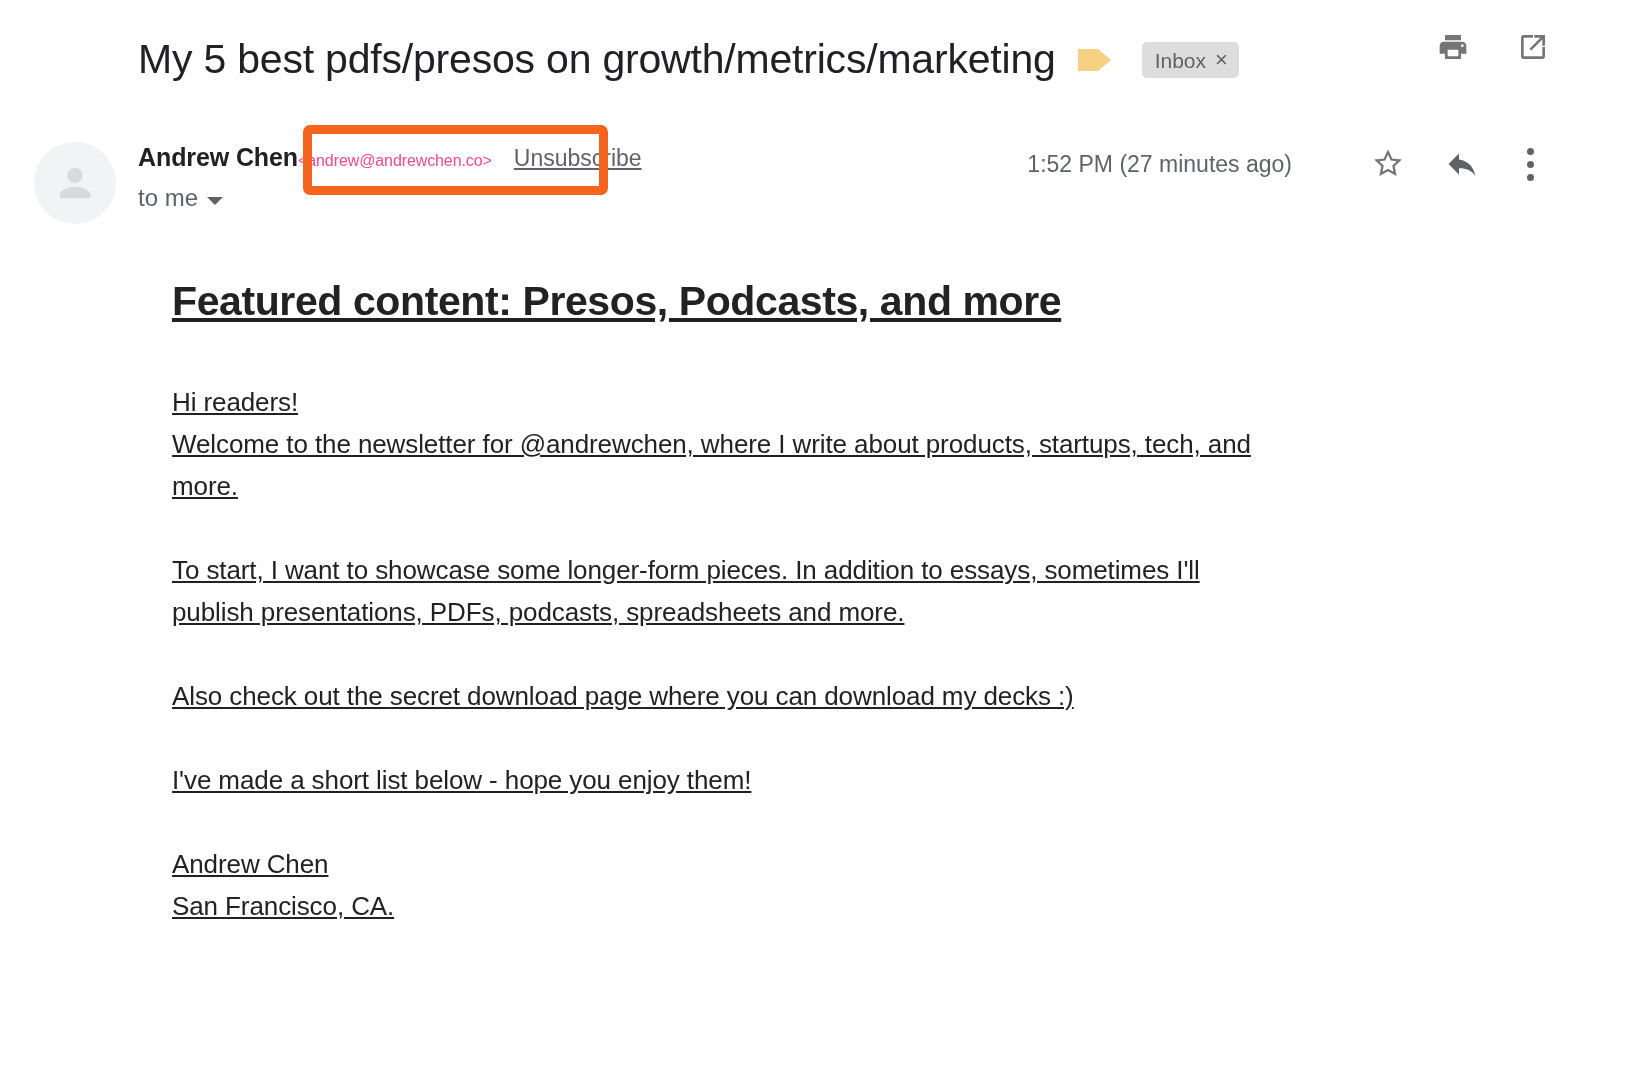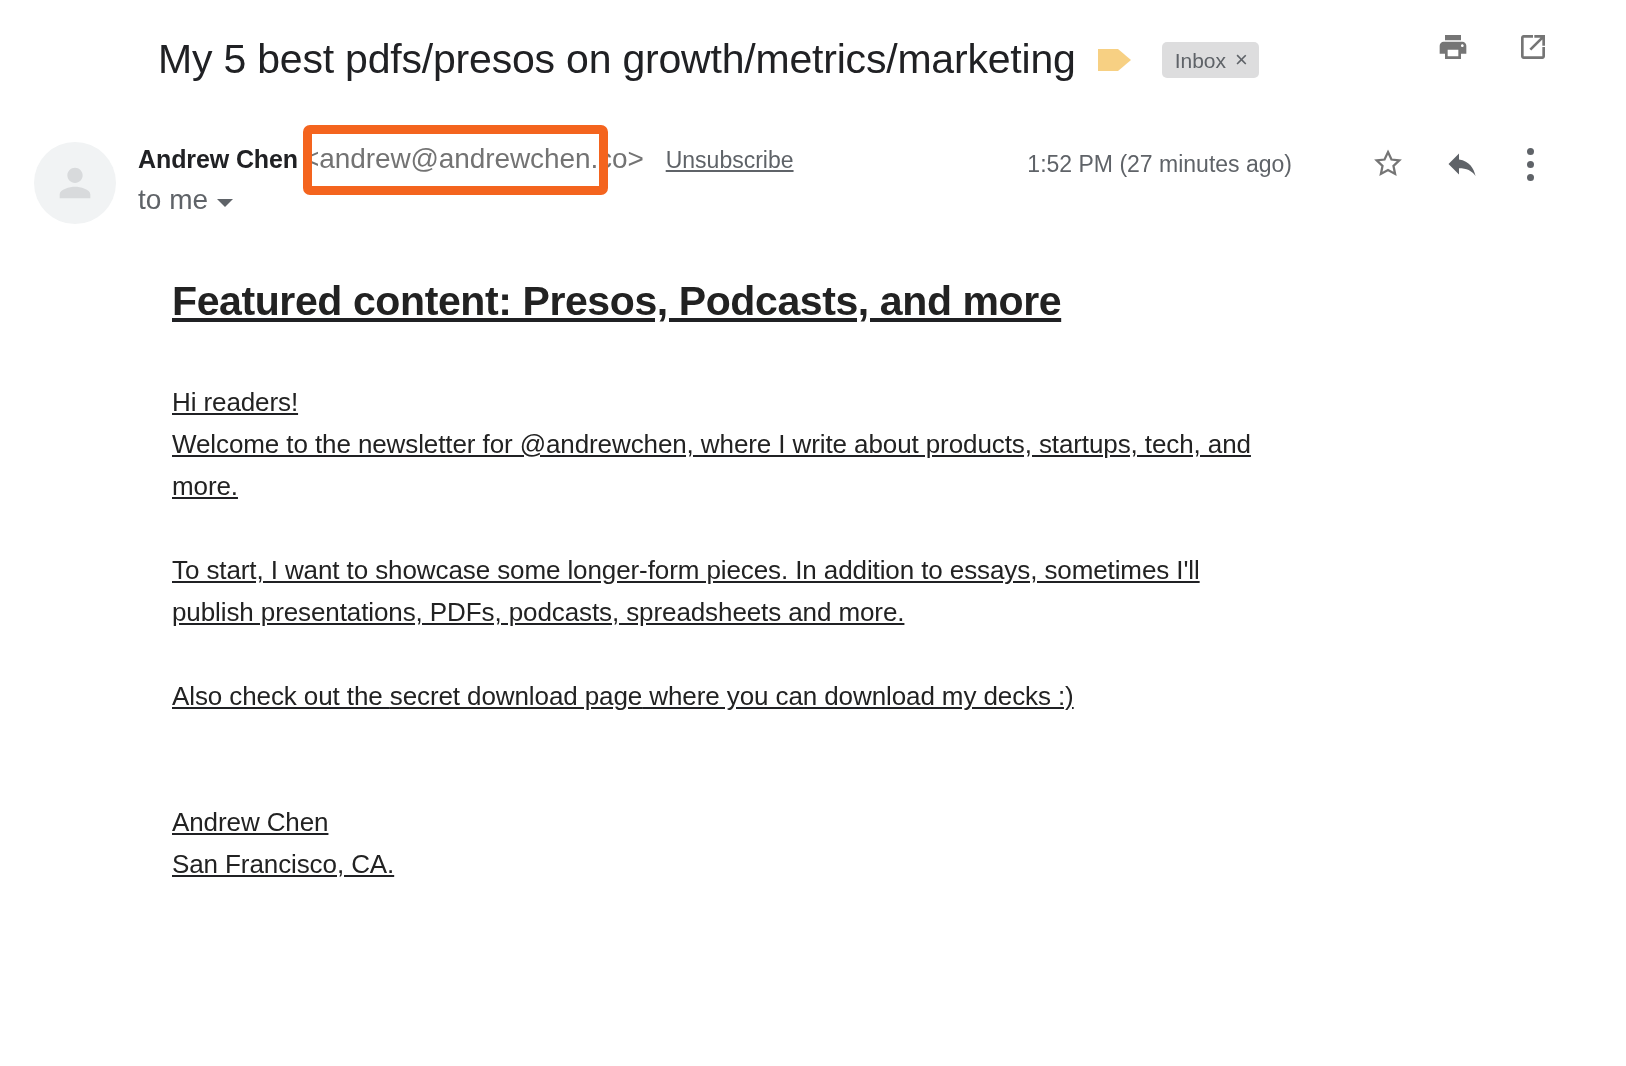--- a/index.html
+++ b/index.html
@@ -20,21 +20,20 @@
 
   
   .subject-row {
     position: absolute;
     left: 0;
     top: 22px;
     width: 1300px;
     height: 76px;
     display: flex;
     align-items: center;
-    margin-left: 20px;
   }
   .subject-text {
     margin-left: 138px;
     font-size: 41px;
     font-weight: 400;
     line-height: 1.1;
     letter-spacing: -0.2px;
     color: #202124;
     white-space: nowrap;
   }
@@ -118,42 +117,41 @@
     align-items: baseline;
     white-space: nowrap;
   }
   .sender-name {
     font-size: 25px;
     font-weight: 700;
     color: #202124;
     letter-spacing: -0.1px;
   }
   .sender-email {
-    font-size: 28px;
-    color: #737373;
-    margin-left: 5px;
+    font-size: 16px;
+    color: #ec4899;
     letter-spacing: -0.1px;
   }
   .unsubscribe-link {
     font-size: 23px;
     color: #5f6368;
     margin-left: 22px;
     text-decoration: underline;
     cursor: pointer;
   }
   .to-me {
     position: absolute;
     left: 138px;
     top: 48px;
     display: flex;
     align-items: center;
     gap: 9px;
   }
   .to-me-label {
-    font-size: 28px;
+    font-size: 24px;
     color: #5f6368;
   }
   .caret-down {
     width: 0;
     height: 0;
     border-left: 8px solid transparent;
     border-right: 8px solid transparent;
     border-top: 8px solid #5f6368;
     position: relative;
     top: 3px;
@@ -337,18 +335,19 @@
   <div class="spacer-md"></div>
 
   <p class="body-para">To start, I want to showcase some longer-form pieces. In addition to essays, sometimes I'll publish presentations, PDFs, podcasts, spreadsheets and more.</p>
 
   <div class="spacer-md"></div>
 
   <p class="body-para"><span>Also check out the </span><span class="inline-link">secret download page</span><span> where you can download my decks :)</span></p>
 
   <div class="spacer-md"></div>
 
+  <p class="body-para">I've made a short list below - hope you enjoy them!</p>
 
   <div class="spacer-md"></div>
 
   <p class="body-para">Andrew Chen</p>
   <p class="body-para">San Francisco, CA.</p>
 </div>
 
 </body></html>

